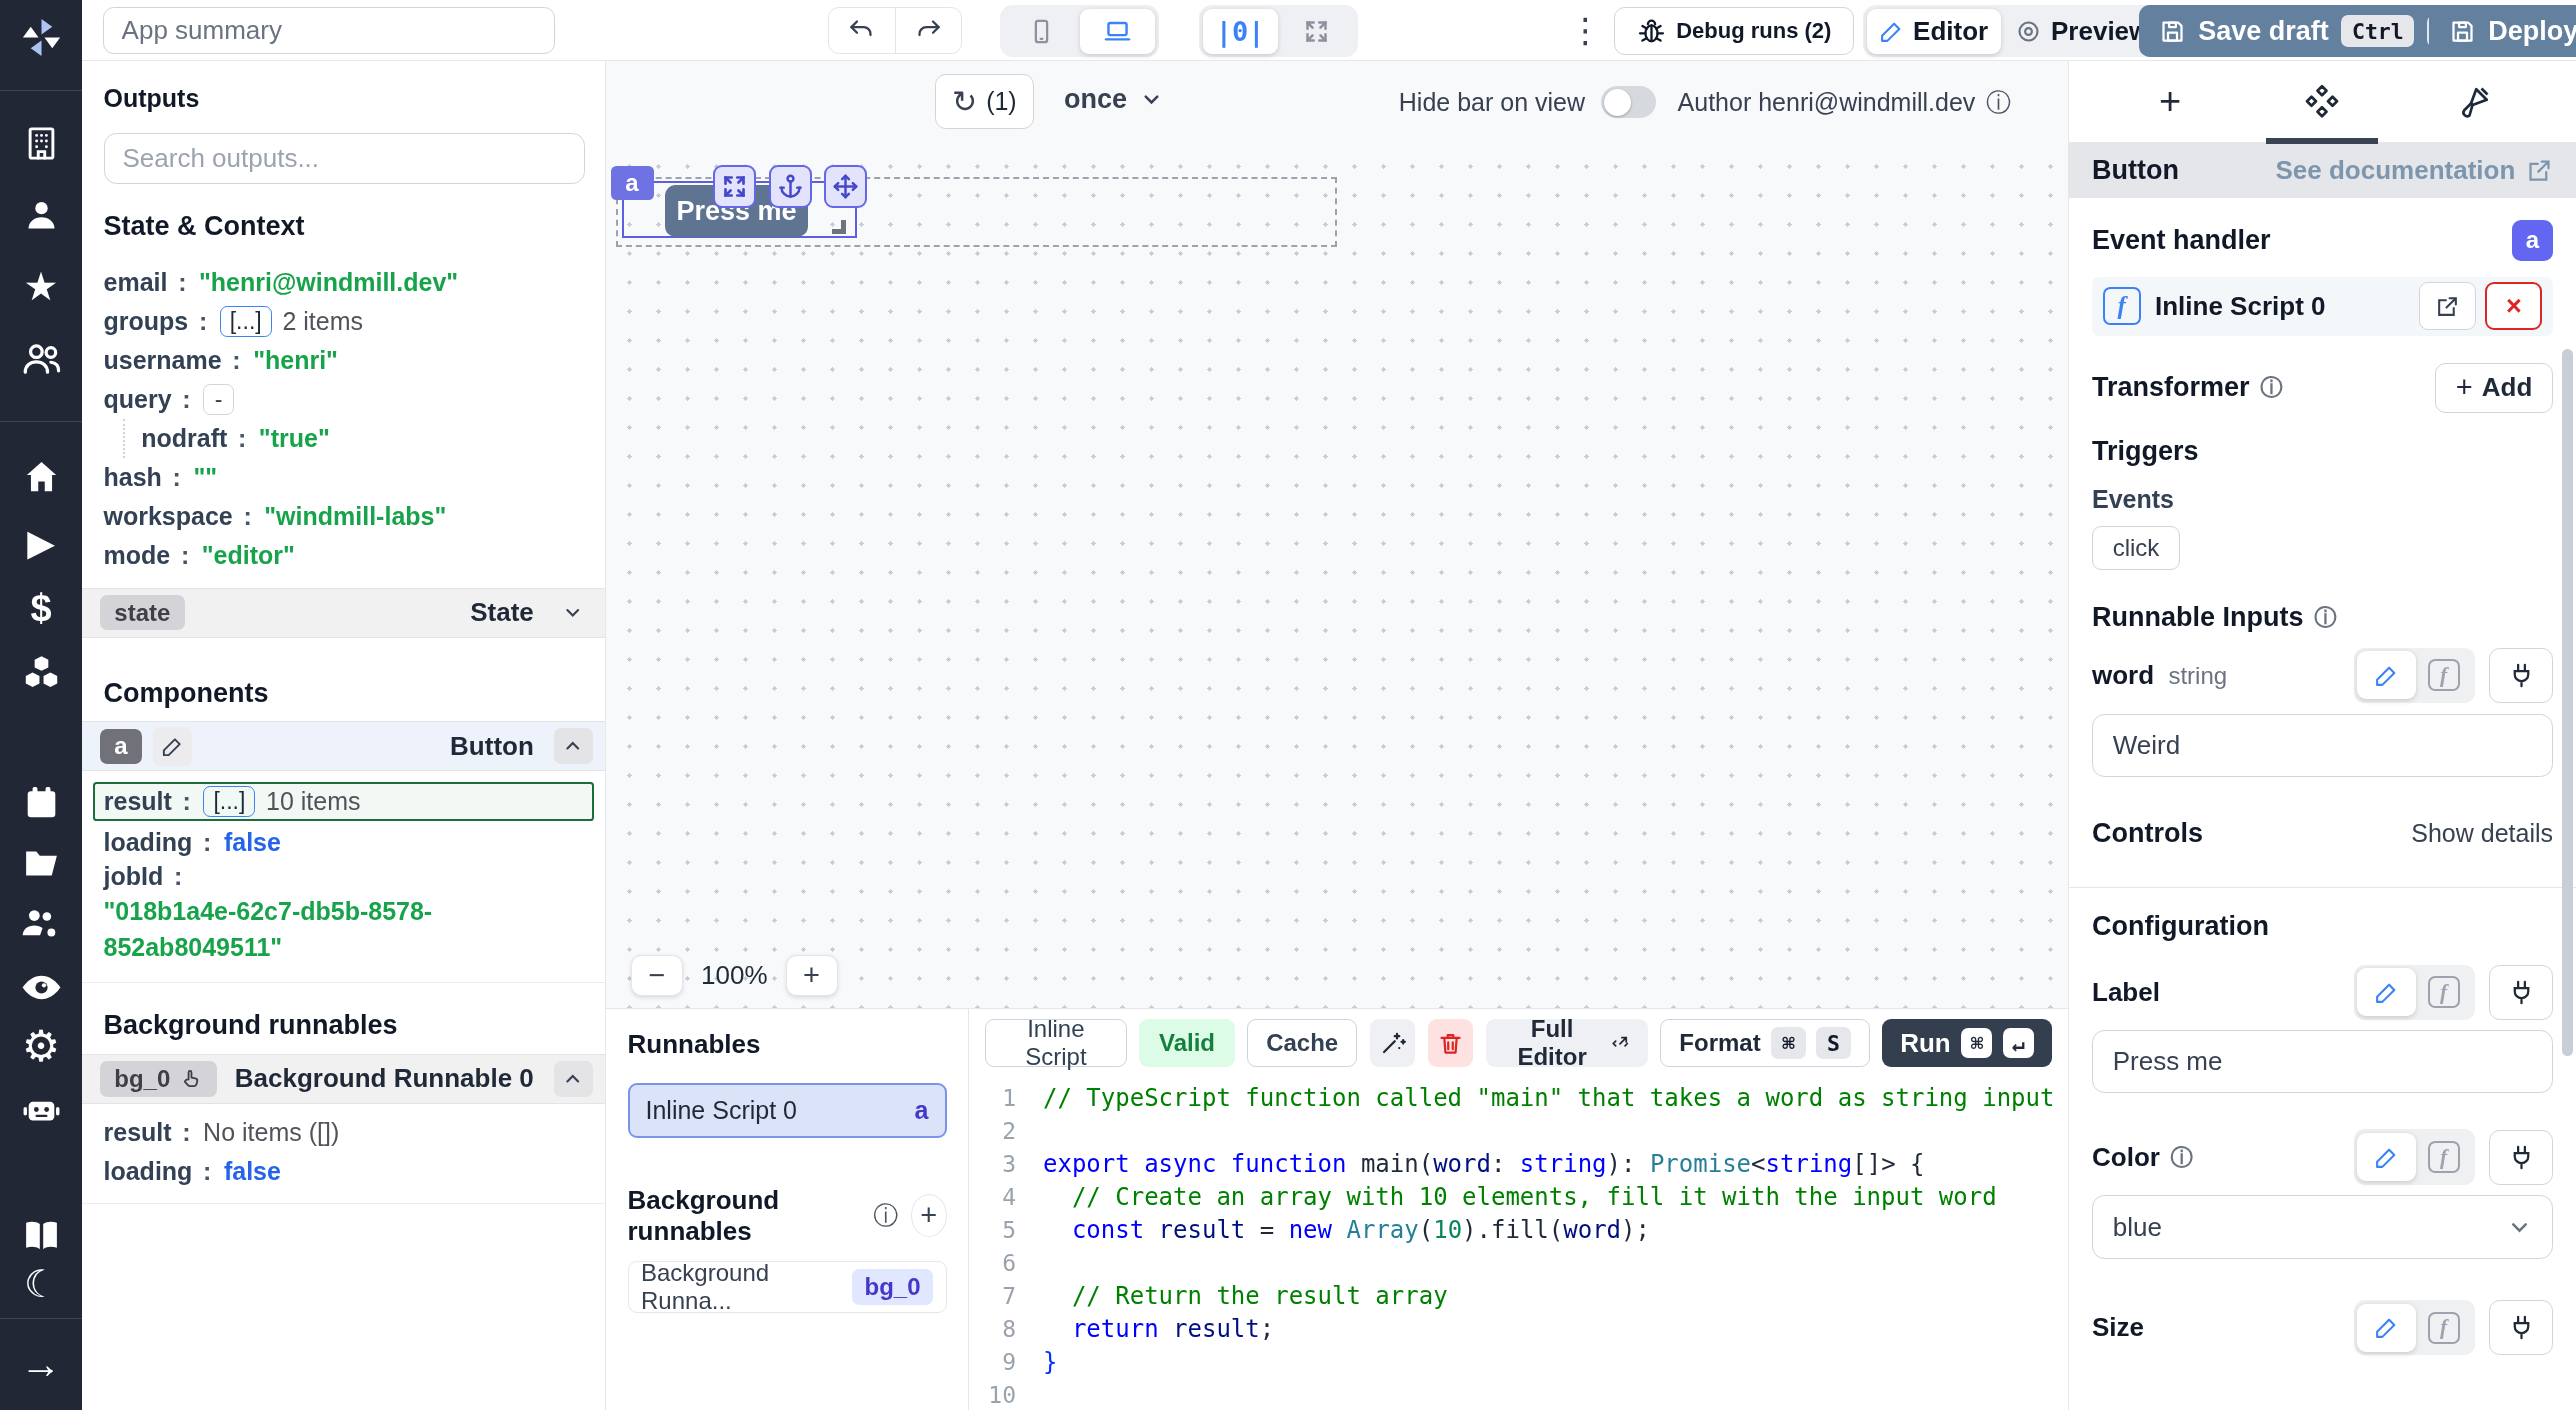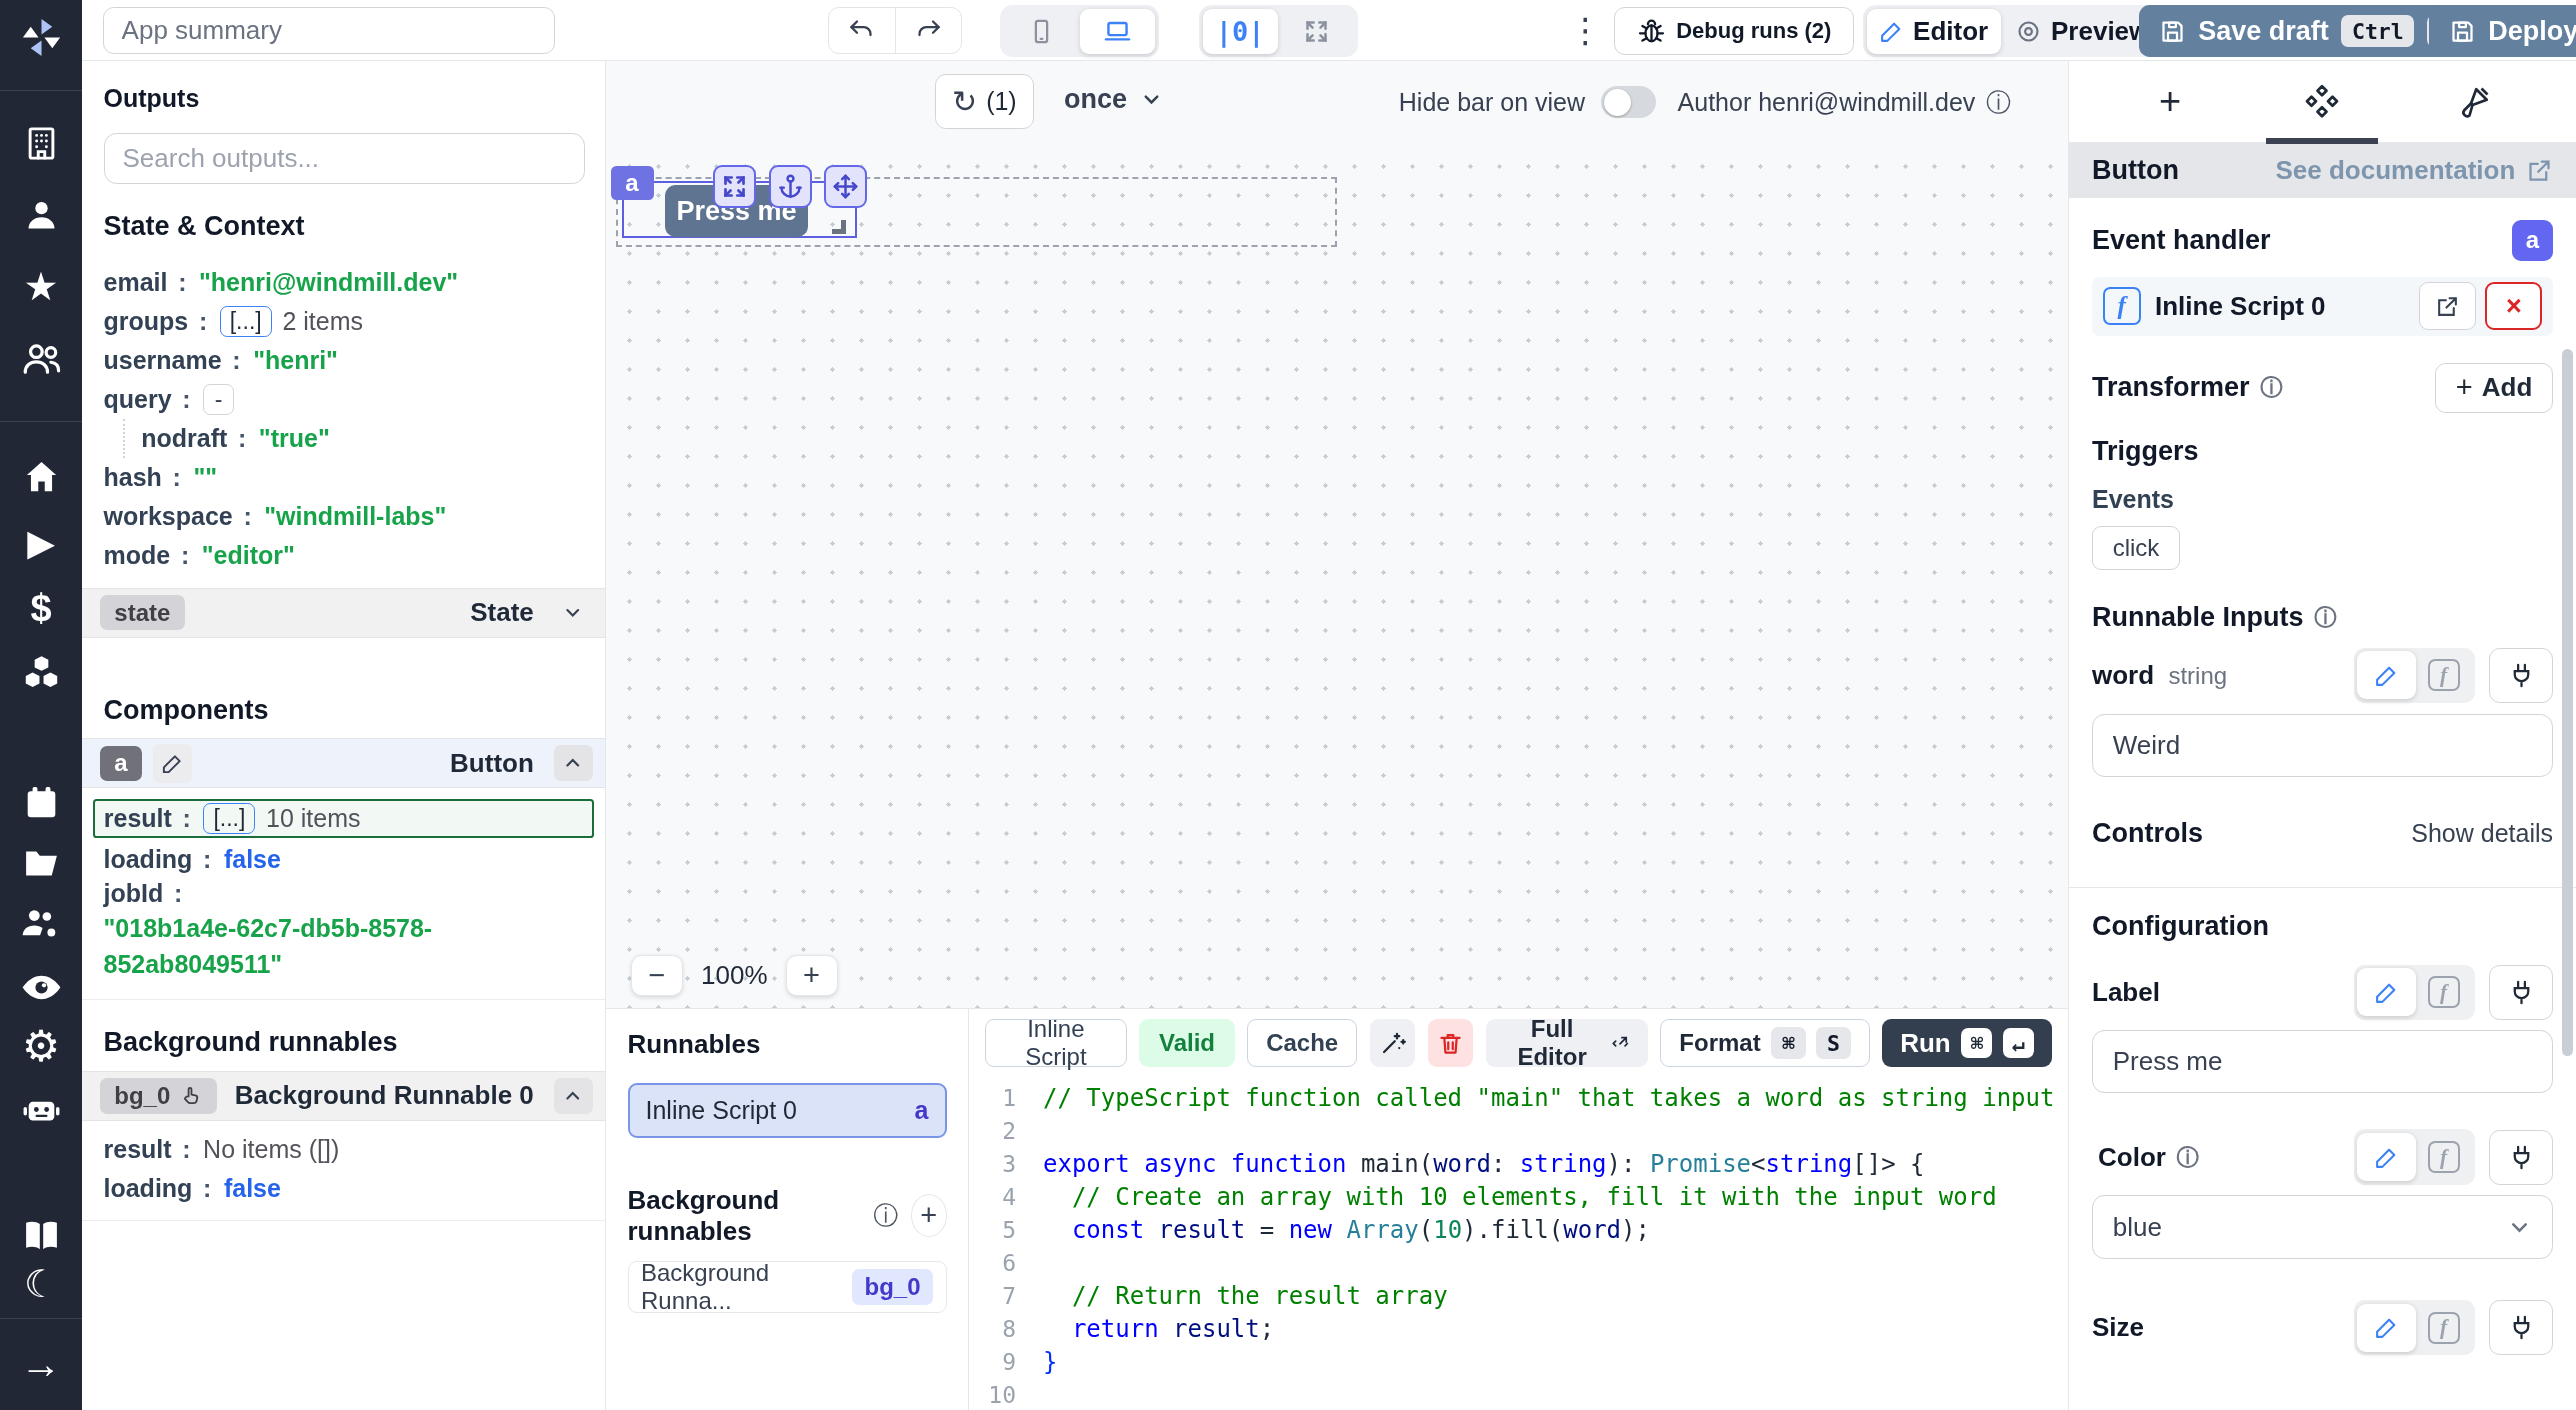--- a/index.html
+++ b/index.html
@@ -407,21 +407,21 @@
     <div class="obj-head">
       <span class="obj-badge">state</span>
       <span class="obj-type">State</span>
       <span class="chev-box" style="background:transparent;">
         <svg width="21.5" height="21.5" viewBox="0 0 24 24" fill="none" stroke="currentColor" stroke-width="2.4" stroke-linecap="round">
             <polyline points="6 9 12 15 18 9"></polyline>
           </svg>
       </span>
     </div>
 
-    <div class="sec-title" style="padding-top:57px;">Components</div>
+    <div class="sec-title" style="padding-top:40px;">Components</div>
     <div class="obj-head blue">
       <span class="obj-badge dark">a</span>
       <span class="pencil-box">
         <svg width="23" height="23" viewBox="0 0 24 24" fill="none" stroke="#374151" stroke-width="2" stroke-linejoin="round">
             <path d="M14.5 4.5l5 5L8 21H3v-5z"></path>
           </svg>
       </span>
       <span class="obj-type">Button</span>
       <span class="chev-box">
         <svg width="21.5" height="21.5" viewBox="0 0 24 24" fill="none" stroke="currentColor" stroke-width="2.4" stroke-linecap="round">
@@ -723,21 +723,21 @@
           <button class="plugbtn">
             <svg width="27" height="27" viewBox="0 0 24 24" fill="none" stroke="#1f2937" stroke-width="2" stroke-linecap="round">
                 <path d="M9 2.5V8M15 2.5V8M6 8h12v3a6 6 0 0 1-12 0zM12 17v4.5"></path>
               </svg>
           </button>
         </span>
       </div>
       <input class="rinput" style="margin-top: 10.7px;" value="Press me">
 
       <div class="fieldrow" style="margin-top:36px;">
-        <span class="rtitle" style="font-size:26px;margin-left:6px;">
+        <span class="rtitle" style="font-size:26px;">
           <span>Color</span>
           <span class="info-glyph" style="font-size:22.4px;color:#6b7280;">ⓘ</span>
         </span>
         <span class="ctrl-right">
           <span class="pfseg">
             <span class="pseg">
               <svg width="25" height="25" viewBox="0 0 24 24" fill="none" stroke="#3b82f6" stroke-width="2" stroke-linejoin="round">
                   <path d="M14.5 4.5l5 5L8 21H3v-5z"></path>
                 </svg>
             </span>

